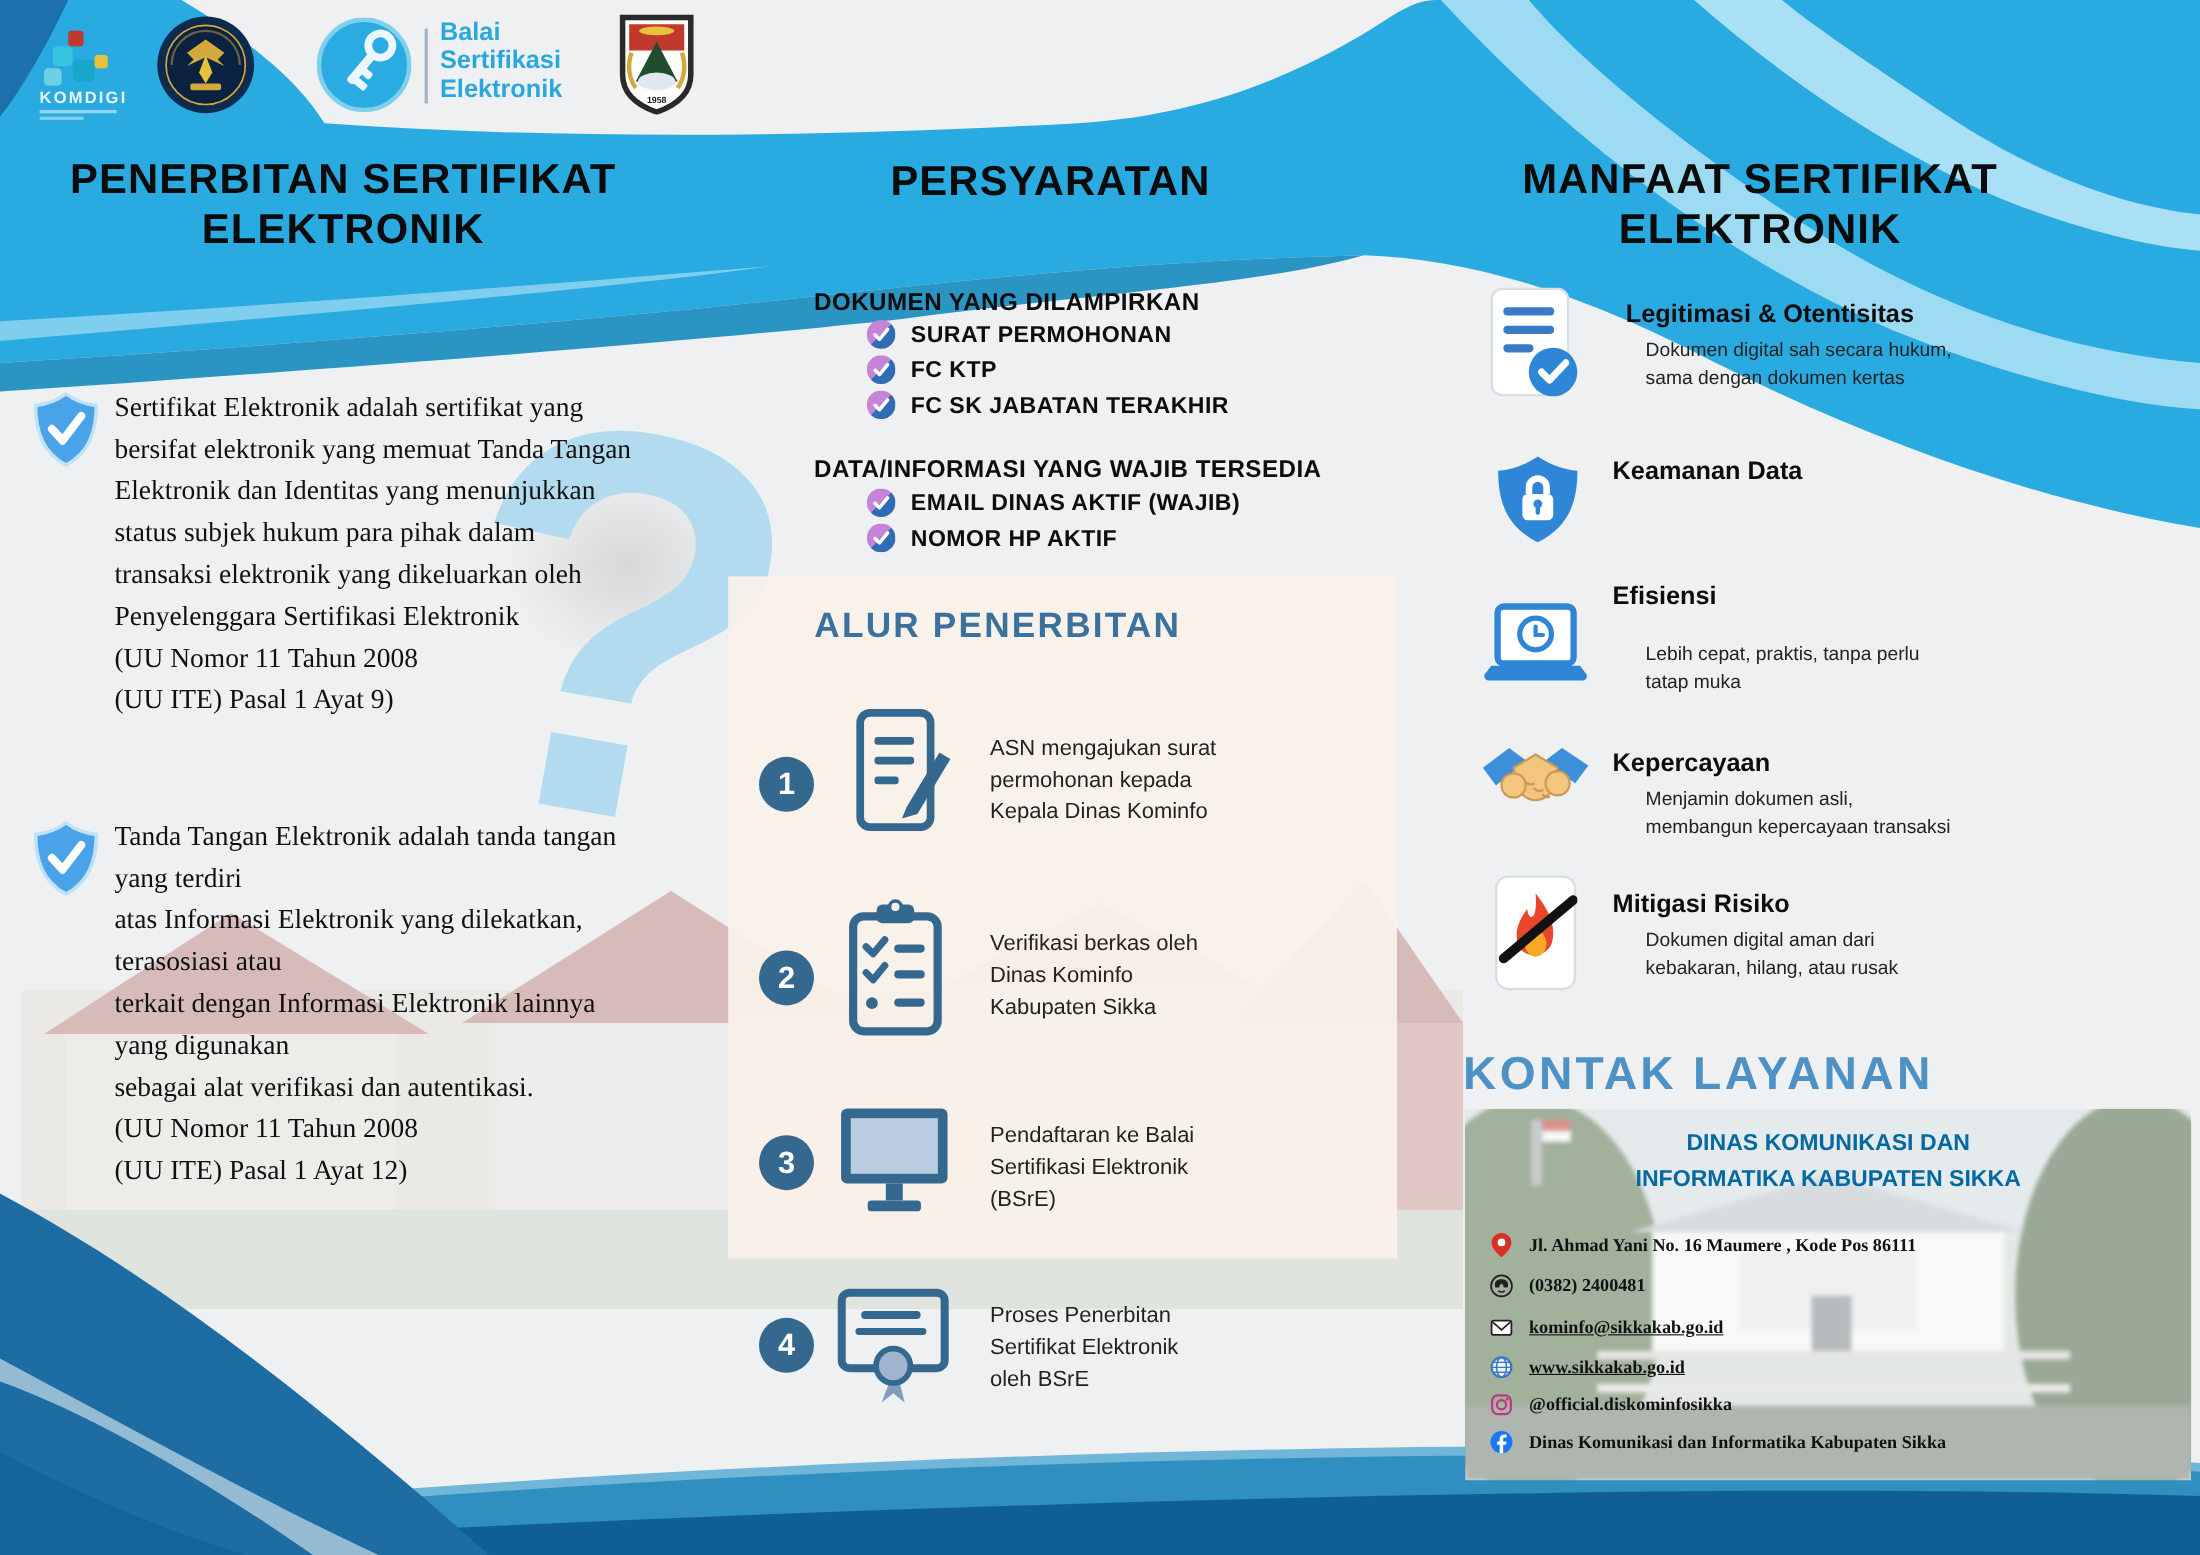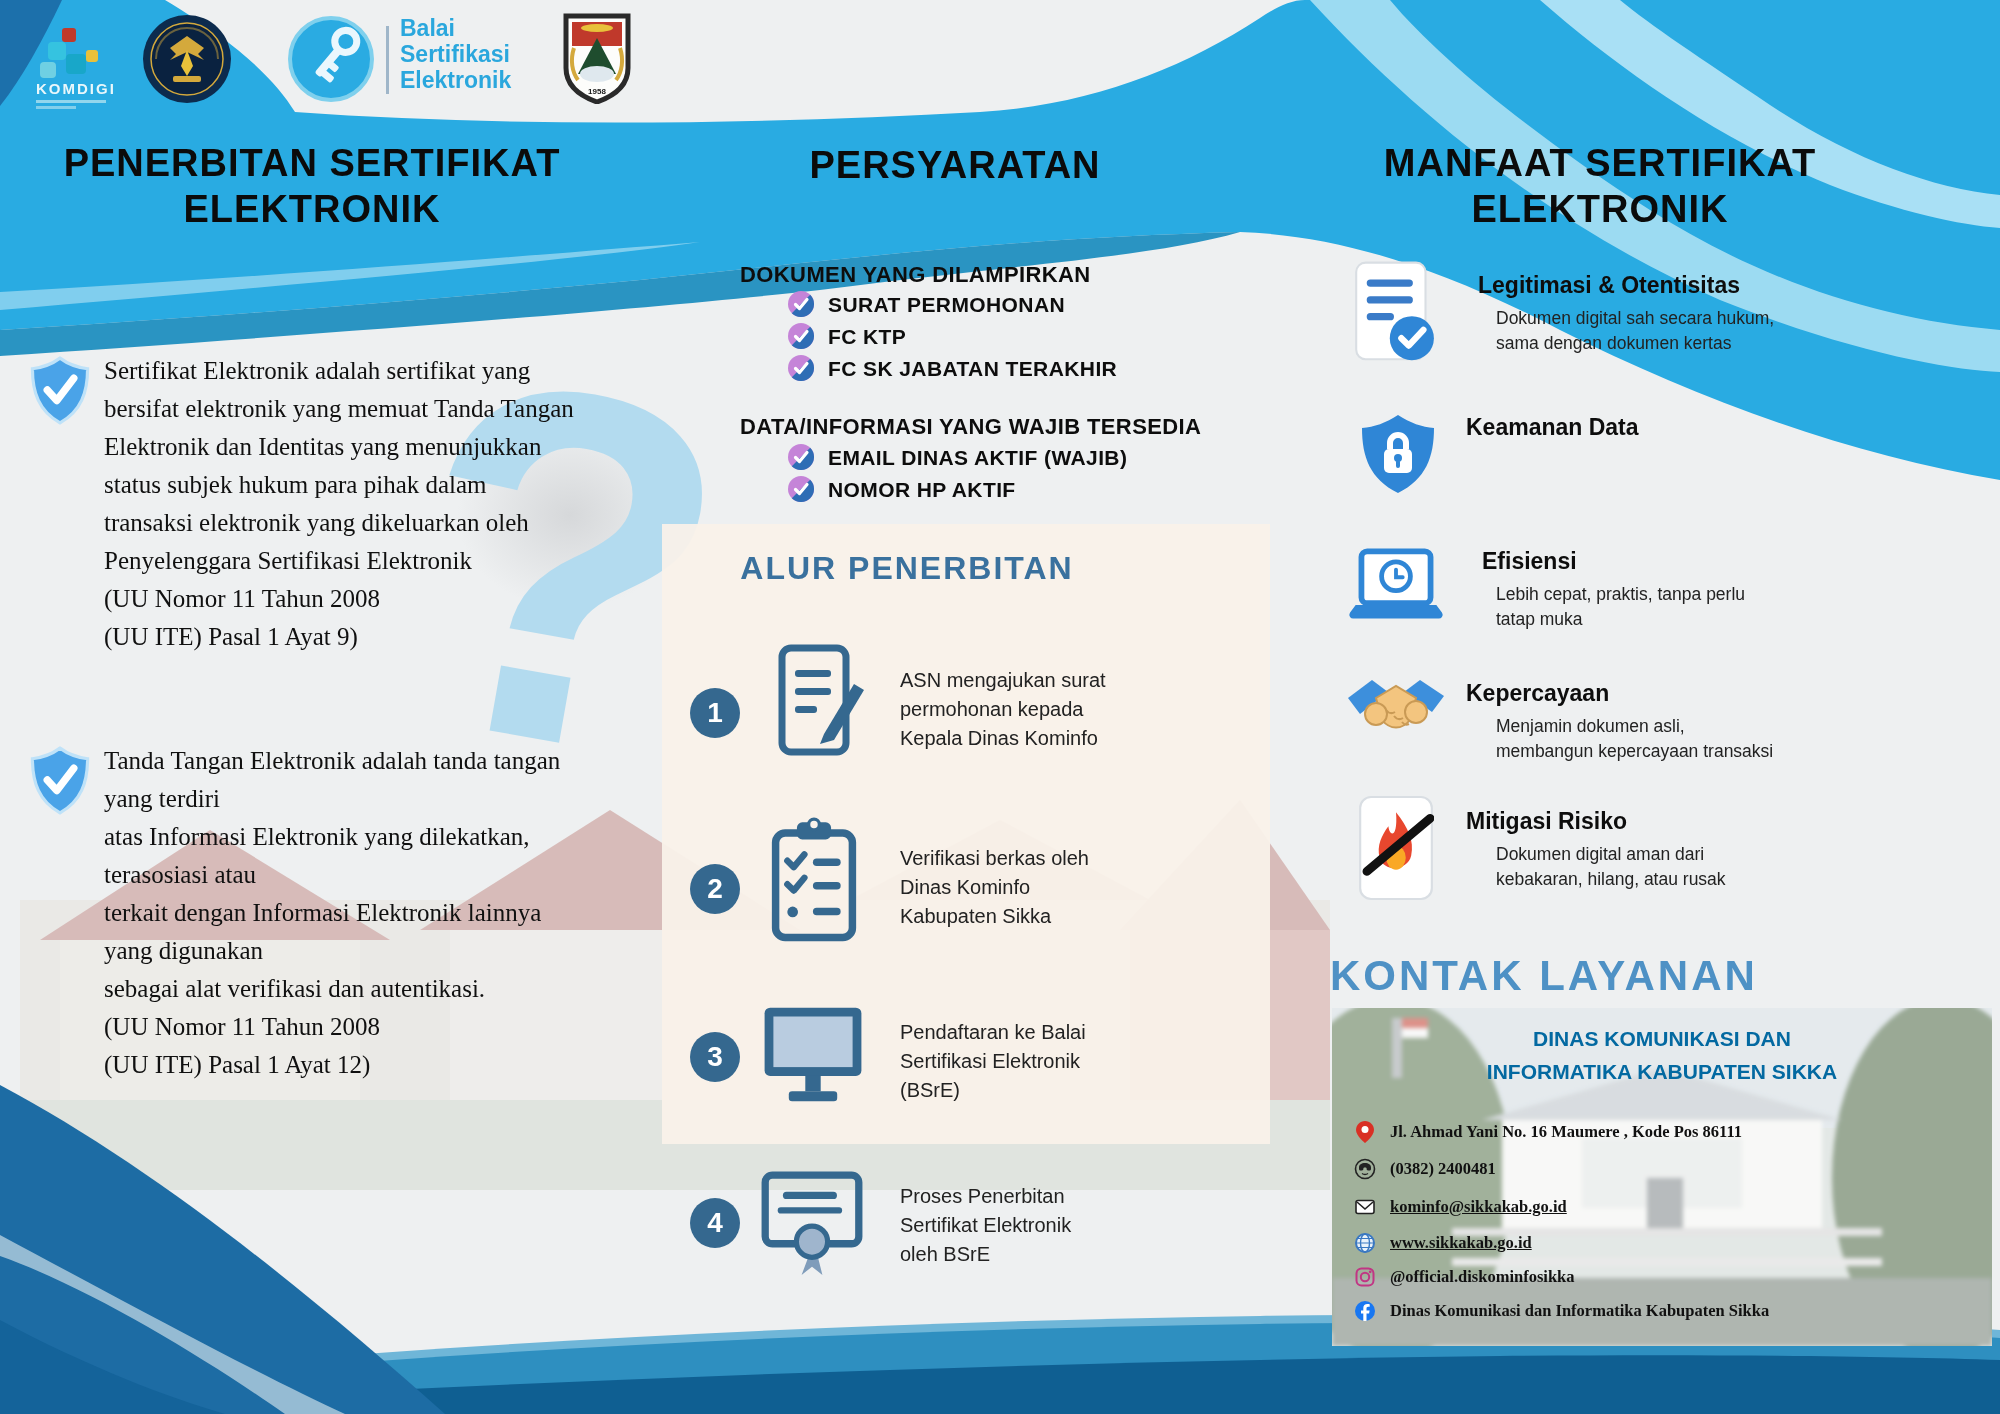--- a/index.html
+++ b/index.html
@@ -290,21 +290,21 @@
     <rect x="38" y="47" width="4" height="8" rx="2" fill="#2f86d6"></rect>
   </svg>
   <div class="abs ben-title" style="left:1466px;top:414px;">Keamanan Data</div>
 
   <svg class="abs" style="left:1348px;top:534px;z-index:3;" width="96" height="100" viewBox="0 0 100 76">
     <rect x="14" y="4" width="72" height="54" rx="6" fill="#fff" stroke="#2f86d6" stroke-width="6"></rect>
     <circle cx="50" cy="30" r="15" fill="#fff" stroke="#2f86d6" stroke-width="5"></circle>
     <path d="M50,23 v8 h7" stroke="#2f86d6" stroke-width="4" fill="none" stroke-linecap="round"></path>
     <path d="M8,60 h84 l6,8 a4,4 0 0 1 -4,6 h-88 a4,4 0 0 1 -4,-6 Z" fill="#2f86d6"></path>
   </svg>
-  <div class="abs ben-title" style="left:1466px;top:548px;margin-left:16px;">Efisiensi</div>
+  <div class="abs ben-title" style="left:1466px;top:528px;">Efisiensi</div>
   <div class="abs ben-desc" style="left:1466px;top:582px;">Lebih cepat, praktis, tanpa perlu
 tatap muka</div>
 
   <svg class="abs" style="left:1346px;top:672px;z-index:3;" width="100" height="80" viewBox="0 0 100 72">
     <polygon points="2,22 26,4 42,16 14,38" fill="#3d8fdc"></polygon>
     <polygon points="98,20 74,4 58,16 86,36" fill="#3d8fdc"></polygon>
     <path d="M30,22 L50,10 L70,22 L64,44 C56,54 44,54 36,44 Z" fill="#f3c57f" stroke="#c99a55" stroke-width="2"></path>
     <circle cx="30" cy="38" r="11" fill="#f3c57f" stroke="#c99a55" stroke-width="2"></circle>
     <circle cx="70" cy="36" r="11" fill="#f3c57f" stroke="#c99a55" stroke-width="2"></circle>
     <path d="M40,34 q4,5 9,2 M48,40 q4,5 9,2 M56,46 q3,4 7,2" stroke="#c99a55" stroke-width="2" fill="none"></path>

